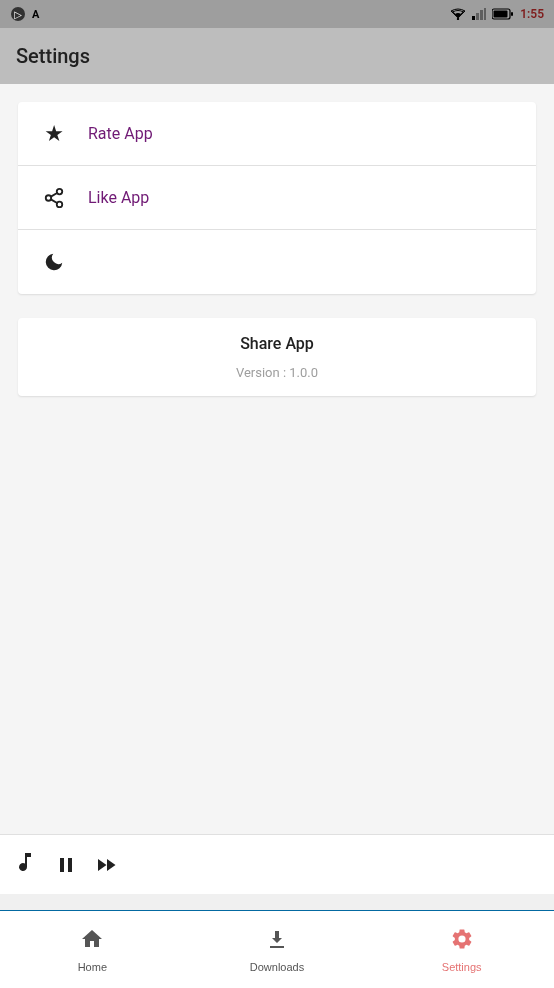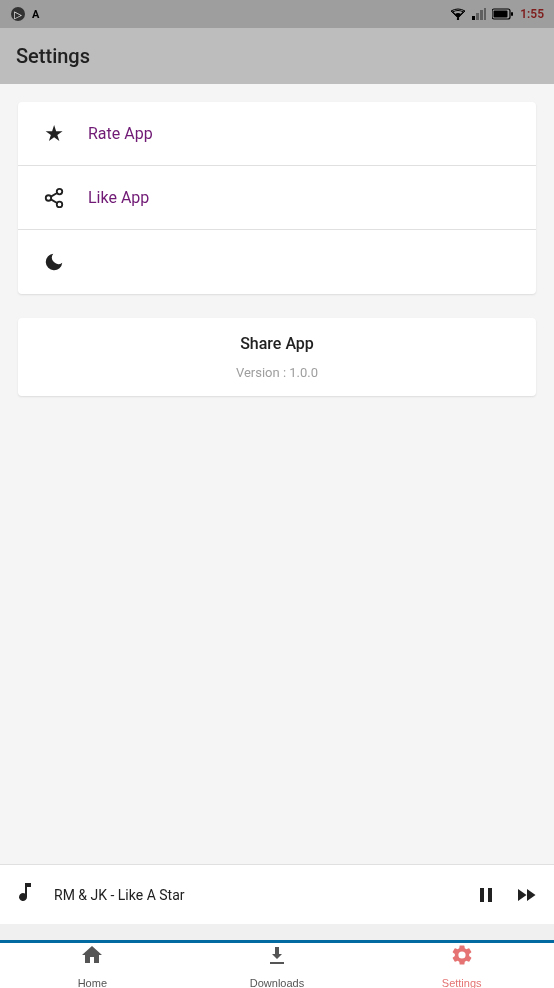--- a/index.html
+++ b/index.html
@@ -153,24 +153,24 @@
       cursor: pointer;
       background: none;
       border: none;
       display: flex;
       align-items: center;
     }
 
     
     .bottom-nav {
       background: #fff;
-      height: 48px;
+      height: 78px;
       display: flex;
       align-items: stretch;
-      border-top: 3px solid #0369a1;
+      border-top: 1px solid #0369a1;
       flex-shrink: 0;
       margin-top: 16px;
     }
     .nav-item {
       flex: 1;
       display: flex;
       flex-direction: column;
       align-items: center;
       justify-content: center;
       gap: 4px;
@@ -271,21 +271,20 @@
   <div class="spacer"></div>
 
 </div>
 
 <div class="now-playing">
   <div class="now-playing-icon">
     <svg width="24" height="24" viewBox="0 0 24 24" fill="#212121">
       <path d="M9 3v10.55A4 4 0 1 0 11 17V7h4V3H9z"></path>
     </svg>
   </div>
-  <span class="now-playing-title">RM &amp; JK - Like A Star</span>
   <div class="now-playing-controls">
     <button class="control-btn">
       <svg width="24" height="24" viewBox="0 0 24 24" fill="#212121">
         <path d="M6 19h4V5H6v14zm8-14v14h4V5h-4z"></path>
       </svg>
     </button>
     <button class="control-btn">
       <svg width="24" height="24" viewBox="0 0 24 24" fill="#212121">
         <path d="M4 18l8.5-6L4 6v12zm9 0l8.5-6L13 6v12z"></path>
       </svg>

